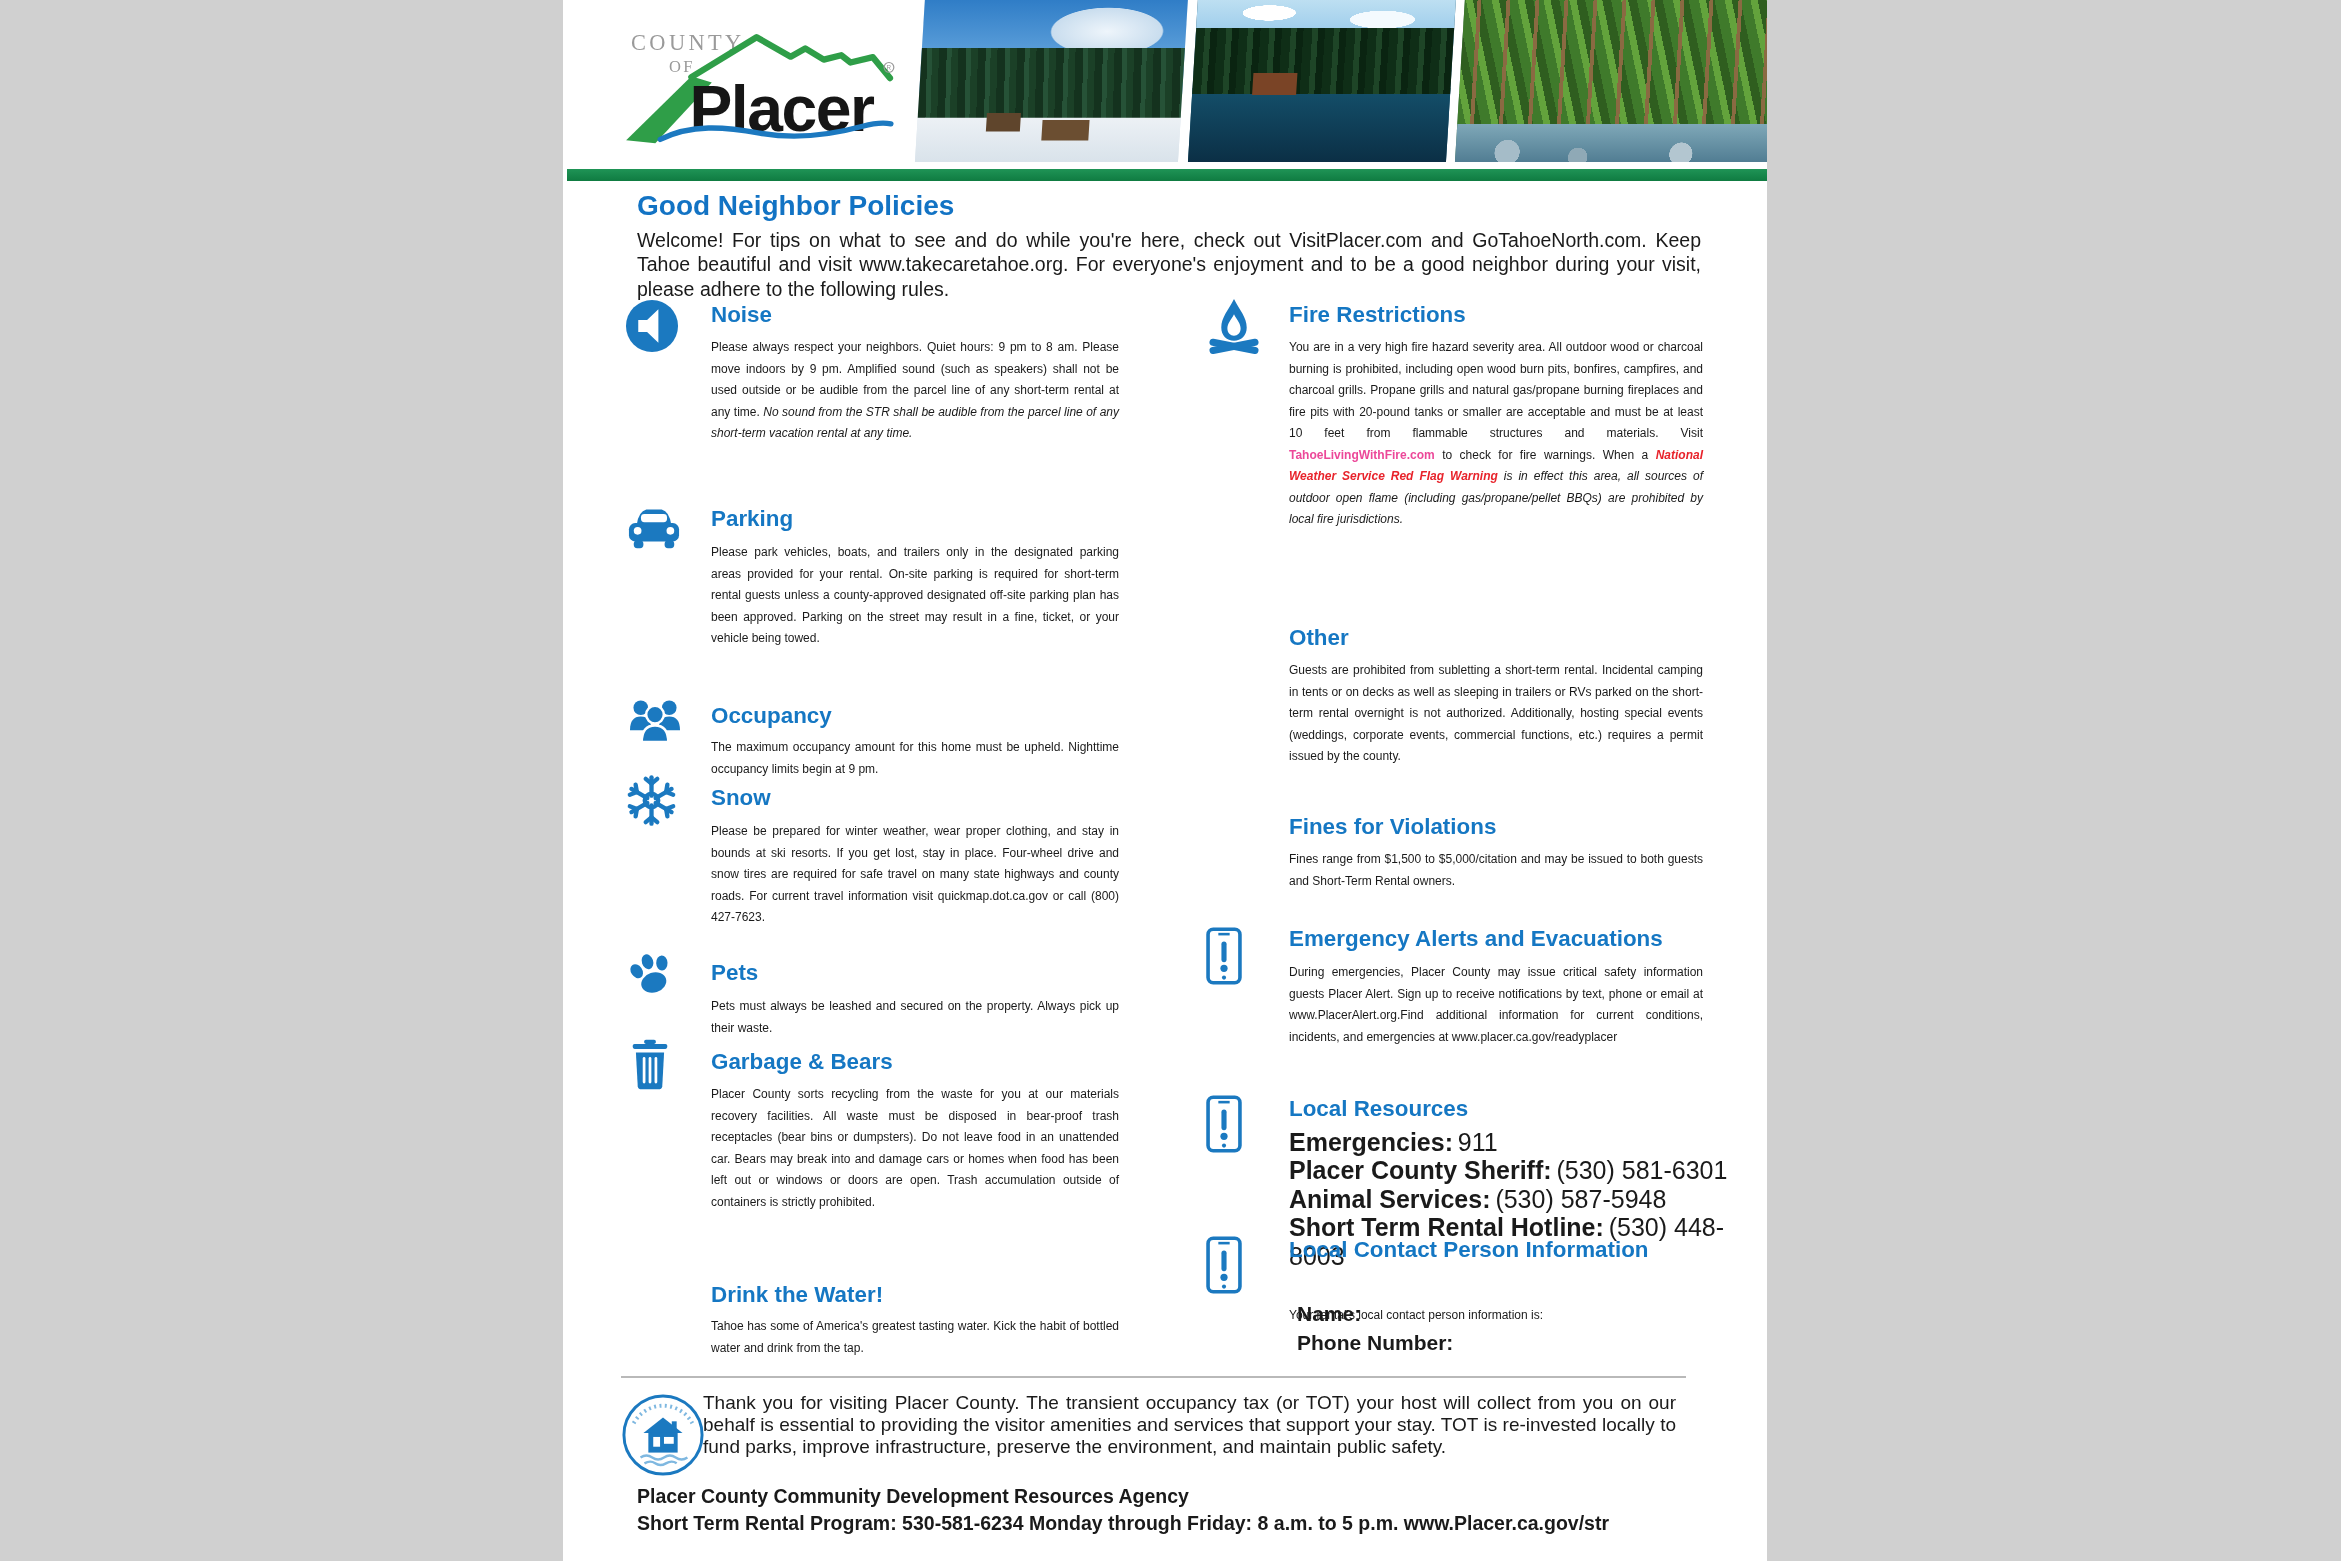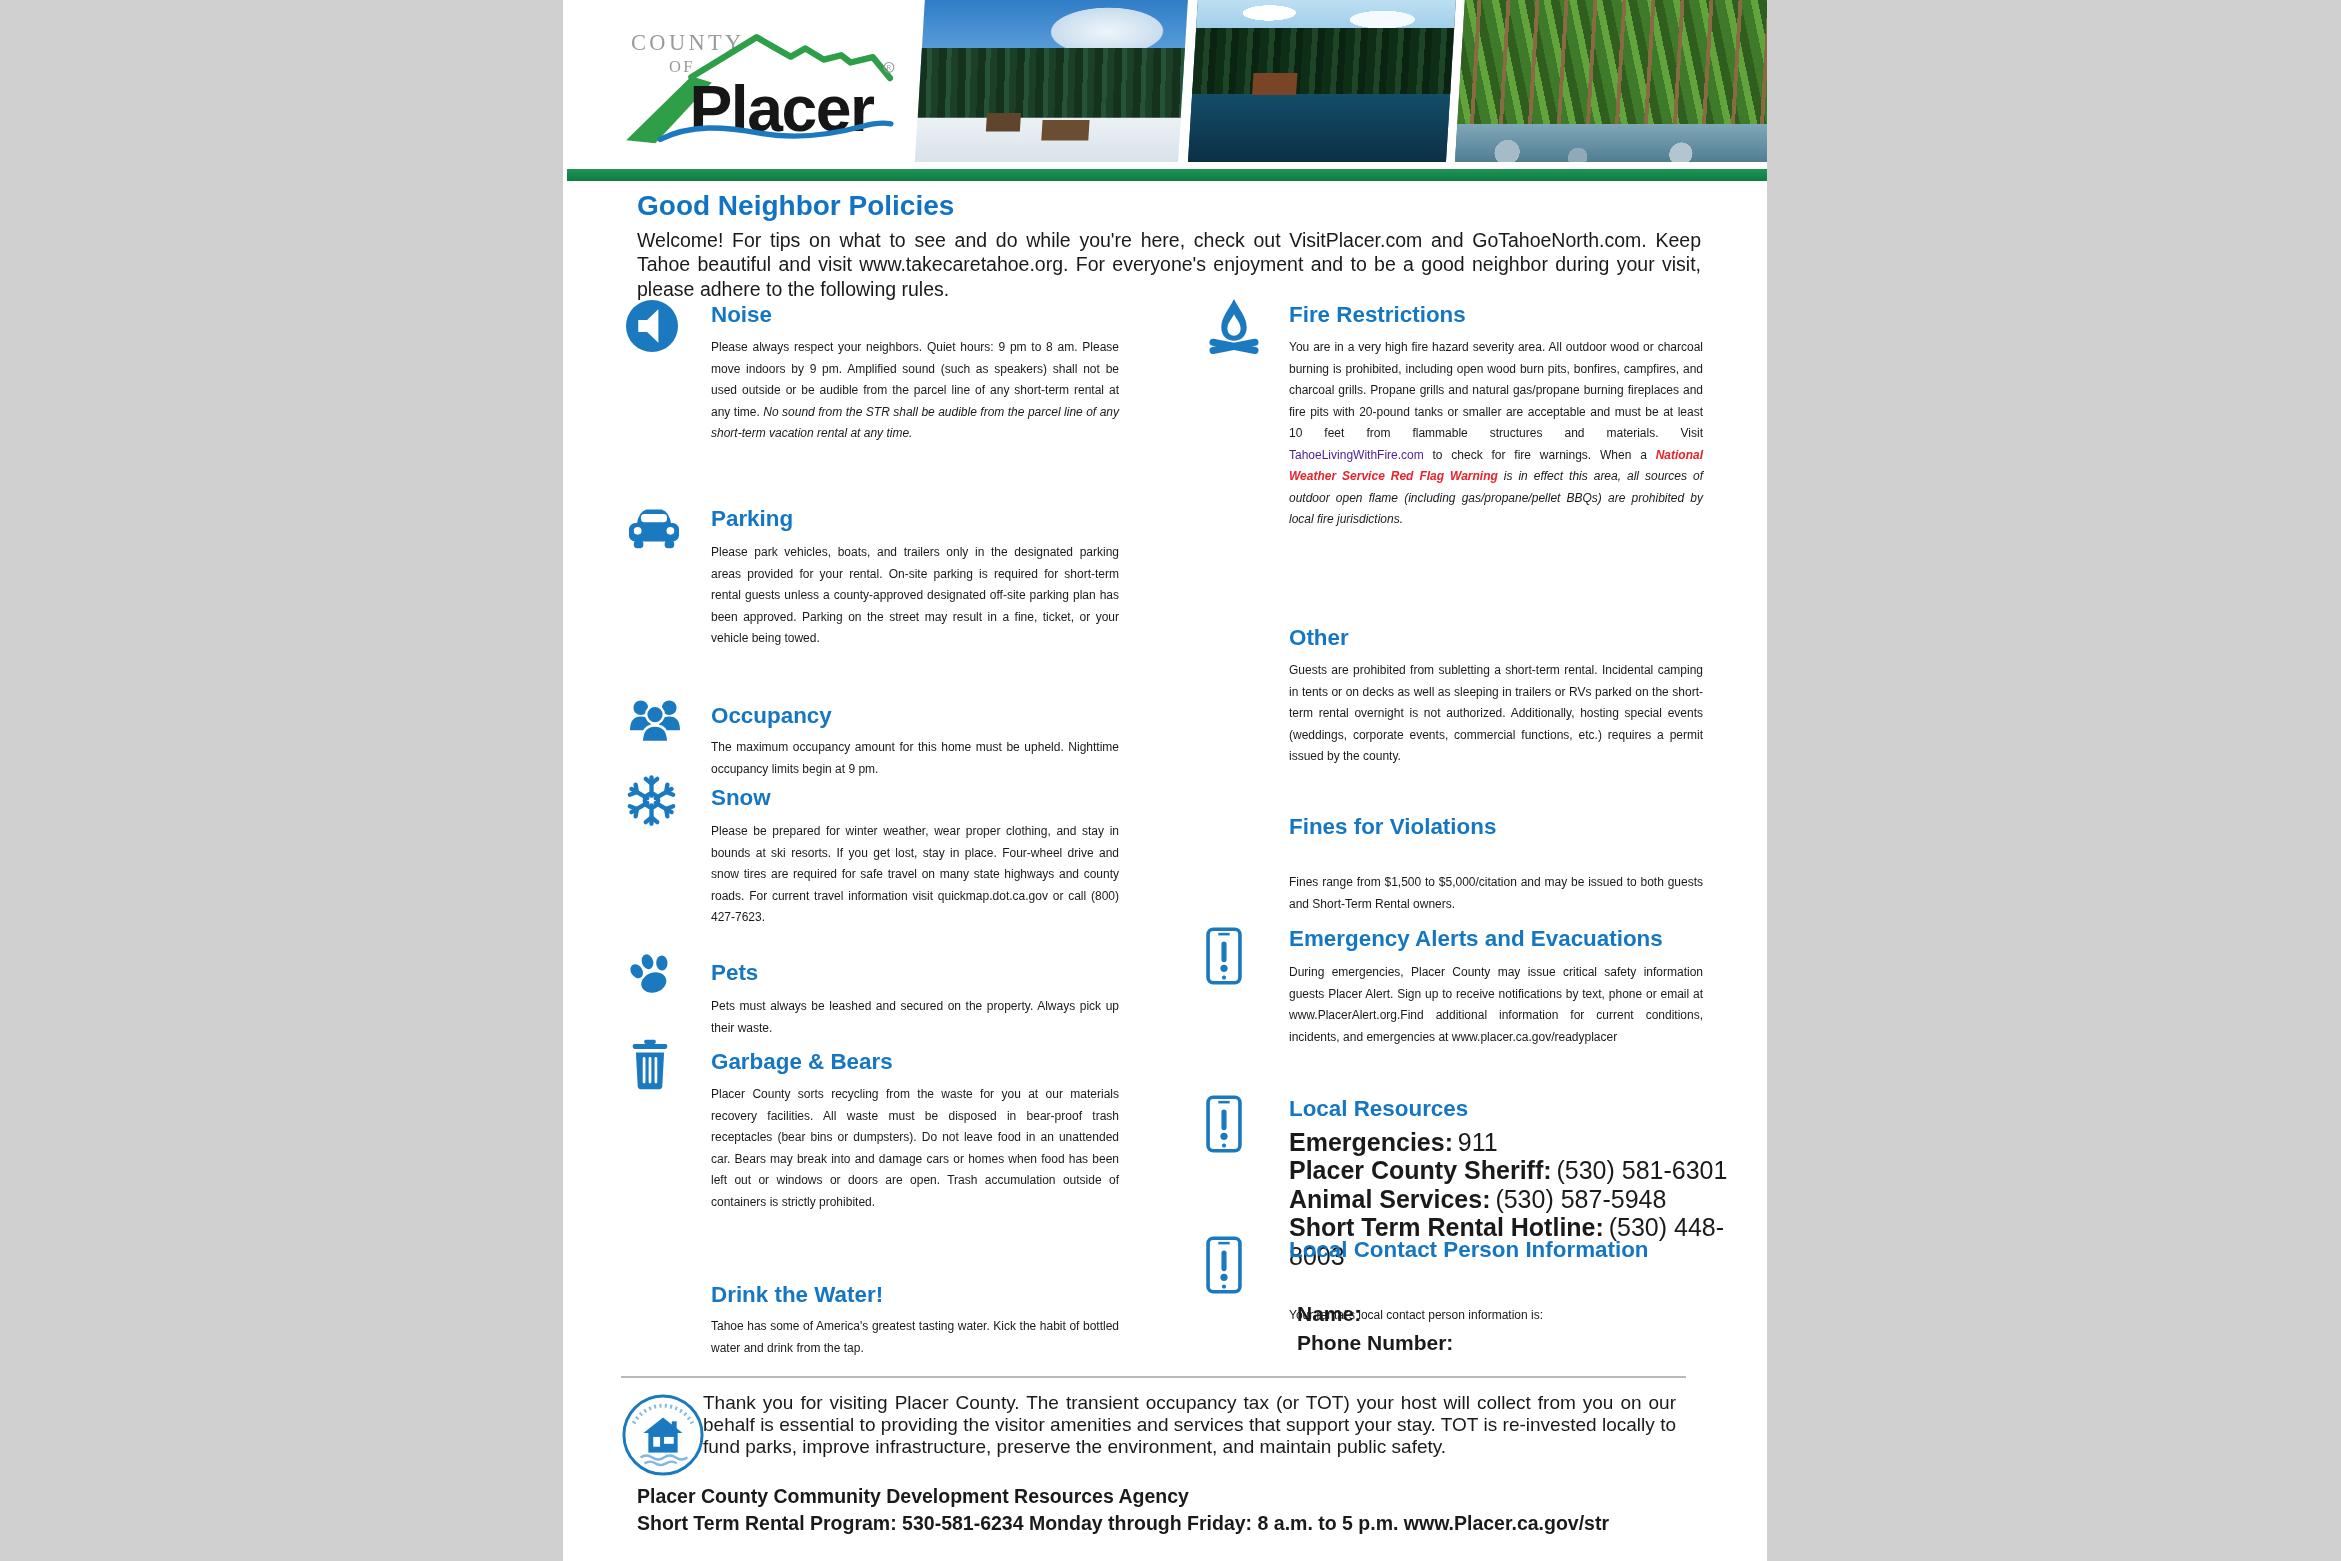--- a/index.html
+++ b/index.html
@@ -46,21 +46,21 @@
   .sec-head{position:absolute;font-size:22.4px;font-weight:bold;color:#1577c3;}
   .sec-body{position:absolute;font-size:12px;line-height:21.5px;text-align:justify;}
   .colL.sec-head{left:148px;}
   .colL.sec-body{left:148px;width:408px;}
   .colR.sec-head{left:726px;}
   .colR.sec-body{left:726px;width:414px;}
   .icon{position:absolute;}
   .iconL{left:62px;}
   .iconR{left:643px;}
   .i{font-style:italic;}
-  .rb{color:#4c1d95;font-weight:normal;}
+  .rb{color:#ec4899;font-weight:bold;}
   .rbi{color:#e8232b;font-weight:bold;font-style:italic;}
   .res-row{position:absolute;left:726px;font-size:25px;}
   .res-row .lbl{font-weight:bold;}
   .res-row .val{margin-left:4.9px;}
   .contact-line{position:absolute;left:734px;font-size:21px;font-weight:bold;}
   .divider{position:absolute;left:58px;top:1376px;width:1065px;height:1.5px;background:#b9b9b9;}
   .footer-para{position:absolute;left:140px;top:1392px;width:973px;font-size:19px;line-height:22px;text-align:justify;}
   .footer-agency{position:absolute;left:74px;top:1485px;font-size:19.5px;font-weight:bold;}
   .footer-program{position:absolute;left:74px;top:1512px;font-size:19.5px;font-weight:bold;}
   .logo{position:absolute;left:55px;top:7.8px;}
@@ -171,21 +171,21 @@
     <rect x="6" y="90" width="98" height="14" rx="7" fill="#1b79c0" transform="rotate(11 55 97)"></rect>
     <rect x="6" y="90" width="98" height="14" rx="7" fill="#1b79c0" transform="rotate(-11 55 97)"></rect>
   </svg>
   <div class="sec-head colR" style="top:302px">Fire Restrictions</div>
   <div class="sec-body colR" style="top:337px"><span>You are in a very high fire hazard severity area. All outdoor wood or charcoal burning is prohibited, including open wood burn pits, bonfires, campfires, and charcoal grills. Propane grills and natural gas/propane burning fireplaces and fire pits with 20-pound tanks or smaller are acceptable and must be at least 10 feet from flammable structures and materials. Visit </span><span class="rb">TahoeLivingWithFire.com</span><span> to check for fire warnings. When a </span><span class="rbi">National Weather Service Red Flag Warning</span><span class="i"> is in effect this area, all sources of outdoor open flame (including gas/propane/pellet BBQs) are prohibited by local fire jurisdictions.</span></div>
 
   <div class="sec-head colR" style="top:625px">Other</div>
   <div class="sec-body colR" style="top:660px">Guests are prohibited from subletting a short-term rental. Incidental camping in tents or on decks as well as sleeping in trailers or RVs parked on the short-term rental overnight is not authorized. Additionally, hosting special events (weddings, corporate events, commercial functions, etc.) requires a permit issued by the county.</div>
 
   <div class="sec-head colR" style="top:814px">Fines for Violations</div>
-  <div class="sec-body colR" style="top:872px">Fines range from $1,500 to $5,000/citation and may be issued to both guests and Short-Term Rental owners.</div>
+  <div class="sec-body colR" style="top:849px">Fines range from $1,500 to $5,000/citation and may be issued to both guests and Short-Term Rental owners.</div>
 
   <svg class="icon iconR" style="top:927px" width="36" height="58" viewBox="0 0 70 112">
     <rect x="4" y="4" width="62" height="104" rx="10" fill="#ffffff" stroke="#1b79c0" stroke-width="7"></rect>
     <rect x="24" y="11" width="22" height="5" fill="#1b79c0"></rect>
     <rect x="30" y="28" width="10" height="40" rx="5" fill="#1b79c0"></rect>
     <circle cx="35" cy="80" r="7" fill="#1b79c0"></circle>
     <circle cx="35" cy="98" r="4" fill="#1b79c0"></circle>
   </svg>
   <div class="sec-head colR" style="top:926px">Emergency Alerts and Evacuations</div>
   <div class="sec-body colR" style="top:962px">During emergencies, Placer County may issue critical safety information guests Placer Alert. Sign up to receive notifications by text, phone or email at www.PlacerAlert.org.Find additional information for current conditions, incidents, and emergencies at www.placer.ca.gov/readyplacer</div>

